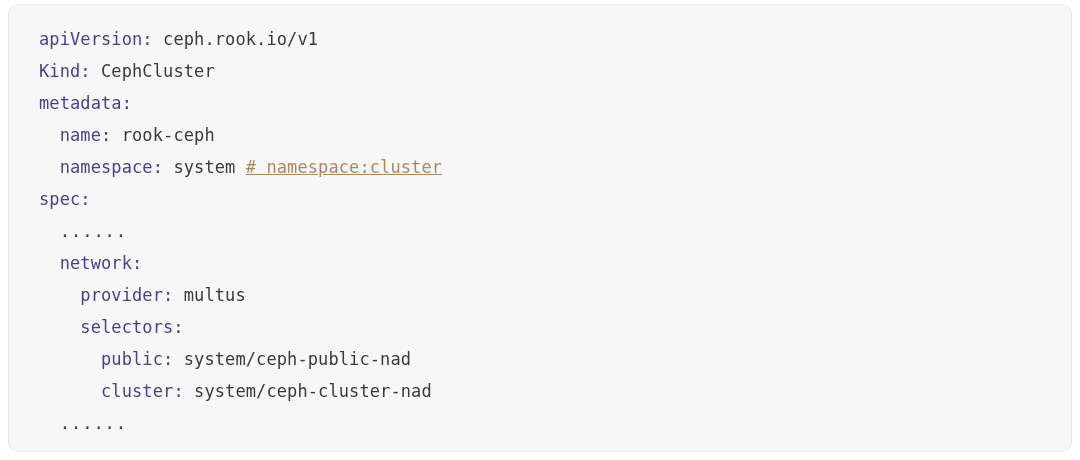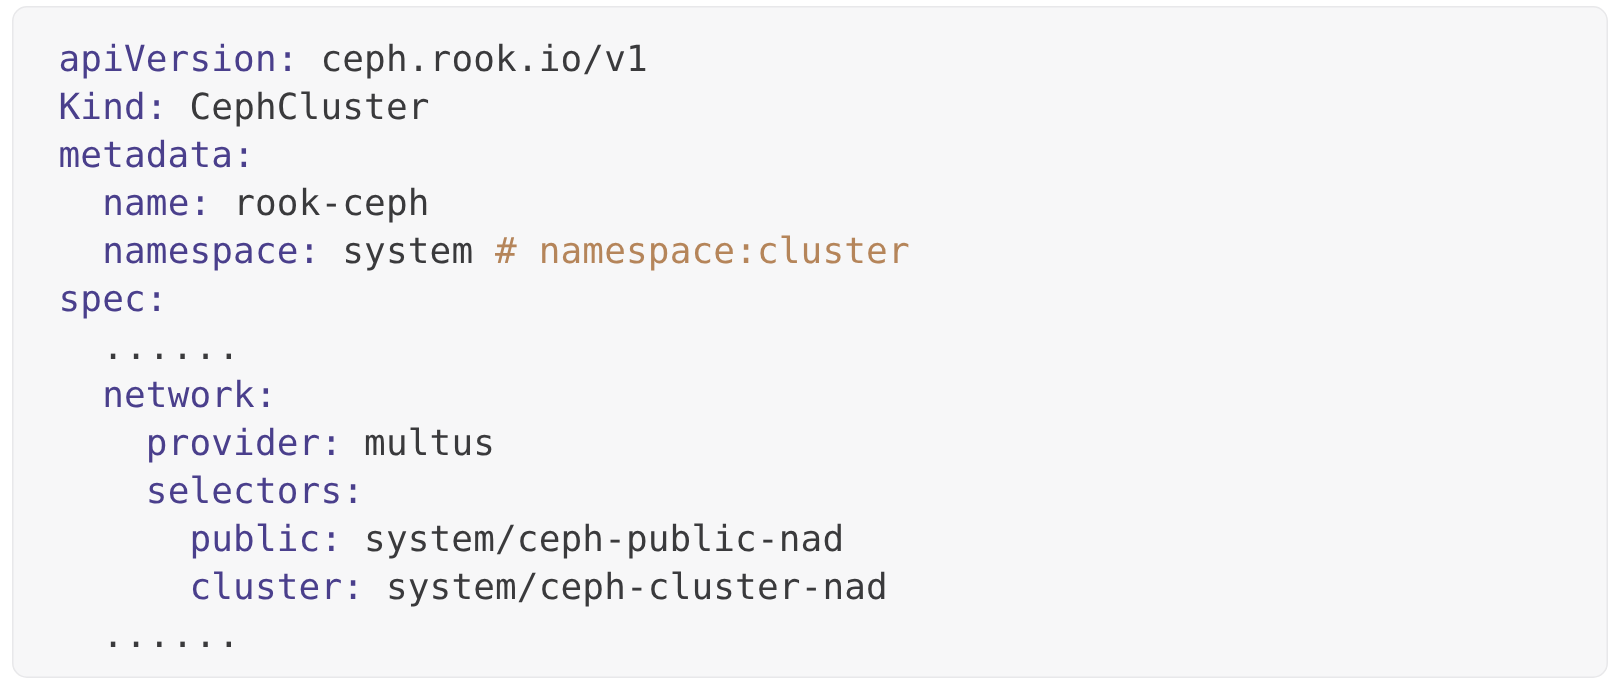--- a/index.html
+++ b/index.html
@@ -21,37 +21,37 @@
     background: #f7f7f8;
     border: 1px solid #e8e8ea;
     border-radius: 10px;
     overflow: hidden;
   }
 
   #code-block {
     margin: 0;
     padding: 18px 0 0 30px;
     font-family: "DejaVu Sans Mono", "Liberation Mono", monospace;
-    font-size: 24px;
+    font-size: 17px;
     line-height: 32px;
     letter-spacing: 0.1px;
     color: #3a3a3c;
     white-space: pre;
   }
 
   .line {
     display: block;
     height: 32px;
     white-space: pre;
   }
 
   .tok-key      { color: #4a3f8c; }
   .tok-punct    { color: #4a3f8c; }
   .tok-value    { color: #3a3a3c; }
-  .tok-comment  { color: #b5855a; }
+  .tok-comment  { color: #b5855a; text-decoration: underline; }
   .tok-ellipsis { color: #3a3a3c; letter-spacing: 1px; }
   .tok-space    { color: transparent; }
 </style>
 </head>
 <body>
 
 <div id="code-card">
   <pre id="code-block"><span class="line"><span class="tok-key">apiVersion</span><span class="tok-punct">:</span><span class="tok-space"> </span><span class="tok-value">ceph.rook.io/v1</span></span><span class="line"><span class="tok-key">Kind</span><span class="tok-punct">:</span><span class="tok-space"> </span><span class="tok-value">CephCluster</span></span><span class="line"><span class="tok-key">metadata</span><span class="tok-punct">:</span></span><span class="line"><span class="tok-space">  </span><span class="tok-key">name</span><span class="tok-punct">:</span><span class="tok-space"> </span><span class="tok-value">rook-ceph</span></span><span class="line"><span class="tok-space">  </span><span class="tok-key">namespace</span><span class="tok-punct">:</span><span class="tok-space"> </span><span class="tok-value">system </span><span class="tok-comment"># namespace:cluster</span></span><span class="line"><span class="tok-key">spec</span><span class="tok-punct">:</span></span><span class="line"><span class="tok-space">  </span><span class="tok-ellipsis">......</span></span><span class="line"><span class="tok-space">  </span><span class="tok-key">network</span><span class="tok-punct">:</span></span><span class="line"><span class="tok-space">    </span><span class="tok-key">provider</span><span class="tok-punct">:</span><span class="tok-space"> </span><span class="tok-value">multus</span></span><span class="line"><span class="tok-space">    </span><span class="tok-key">selectors</span><span class="tok-punct">:</span></span><span class="line"><span class="tok-space">      </span><span class="tok-key">public</span><span class="tok-punct">:</span><span class="tok-space"> </span><span class="tok-value">system/ceph-public-nad</span></span><span class="line"><span class="tok-space">      </span><span class="tok-key">cluster</span><span class="tok-punct">:</span><span class="tok-space"> </span><span class="tok-value">system/ceph-cluster-nad</span></span><span class="line"><span class="tok-space">  </span><span class="tok-ellipsis">......</span></span></pre>
 </div>
 

